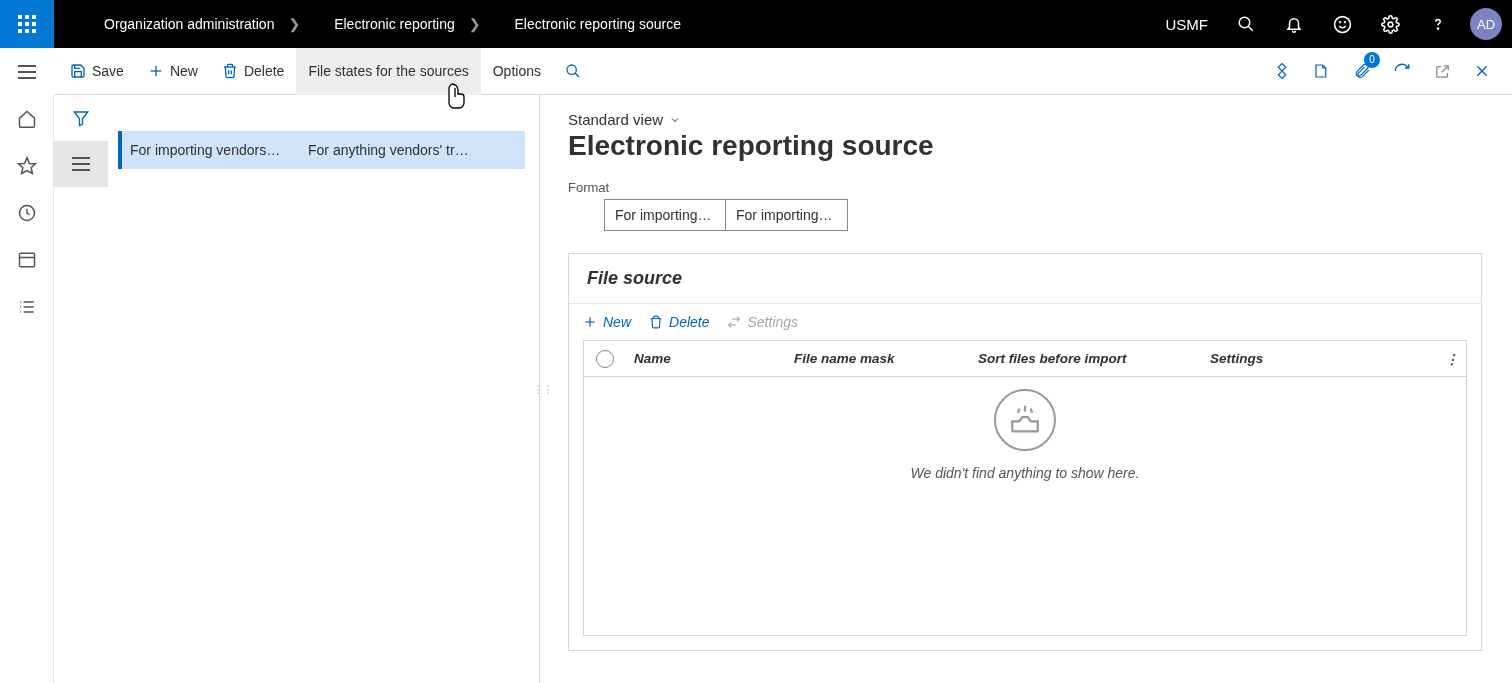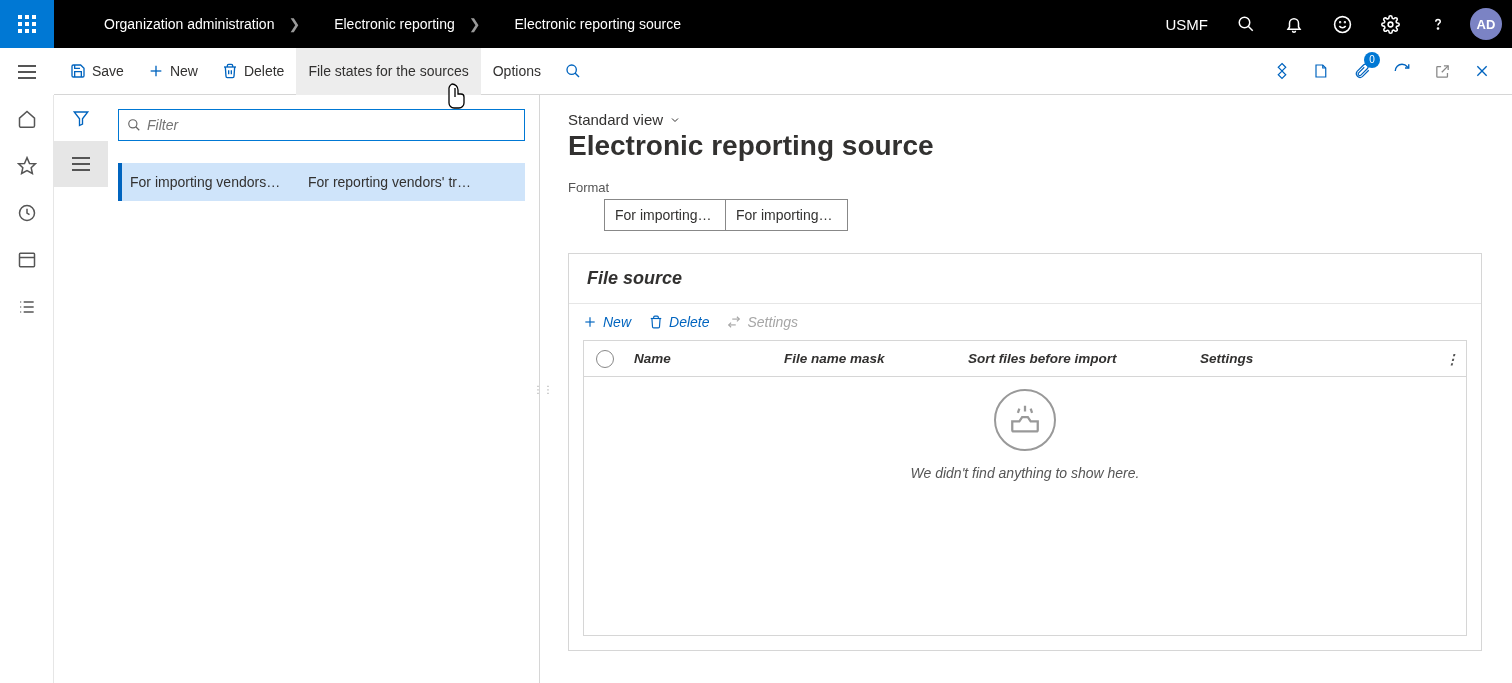--- a/index.html
+++ b/index.html
@@ -9,21 +9,21 @@
     .topbar { height: 48px; background: #000; color: #fff; display: flex; align-items: center; }
     .waffle { width: 54px; height: 48px; background: #0078d4; display: flex; align-items: center; justify-content: center; cursor: pointer; }
     .product-name { padding: 0 22px; font-size: 18px; font-weight: 600; border-right: 1px solid #333; height: 48px; display: flex; align-items: center; }
     .breadcrumbs { display: flex; align-items: center; padding-left: 30px; gap: 14px; font-size: 14px; }
     .breadcrumbs .crumb { color: #fff; cursor: pointer; margin-left: 20px; }
     .breadcrumbs .chev { color: #999; }
     .topbar-spacer { flex: 1; }
     .topbar-right { display: flex; align-items: center; gap: 4px; padding-right: 10px; }
     .topbar-right .entity { font-size: 15px; padding: 0 12px; }
     .top-icon-btn { width: 44px; height: 48px; display: flex; align-items: center; justify-content: center; cursor: pointer; color: #fff; }
-    .avatar { width: 32px; height: 32px; border-radius: 50%; background: #7b83c4; color: #fff; font-size: 13px; font-weight: 700; display: flex; align-items: center; justify-content: center; margin-left: 6px; }
+    .avatar { width: 32px; height: 32px; border-radius: 50%; background: #7b83c4; color: #fff; font-size: 13px; font-weight: 400; display: flex; align-items: center; justify-content: center; margin-left: 6px; }
 
     
     .actionbar { height: 47px; border-bottom: 1px solid #d6d6d6; margin-left: 54px; display: flex; align-items: center; padding: 0 10px 0 4px; }
     .action { display: flex; align-items: center; gap: 6px; padding: 0 12px; height: 47px; cursor: pointer; font-size: 14px; color: #323130; }
     .action.hovered { background: #ededed; }
     .action .ic { color: #0064bf; display: inline-flex; }
     .actionbar-spacer { flex: 1; }
     .right-action-icon { width: 40px; height: 47px; display: flex; align-items: center; justify-content: center; color: #0064bf; cursor: pointer; position: relative; }
     .right-action-icon.muted { color: #888; }
     .badge { position: absolute; top: 4px; right: 2px; min-width: 16px; height: 16px; border-radius: 8px; background: #0078d4; color: #fff; font-size: 10px; display: flex; align-items: center; justify-content: center; padding: 0 4px; }
@@ -64,21 +64,21 @@
     .grid-toolbar { display: flex; align-items: center; gap: 18px; padding: 10px 14px; }
     .grid-action { display: inline-flex; align-items: center; gap: 6px; color: #0064bf; cursor: pointer; font-size: 14px; }
     .grid-action.disabled { color: #a6a6a6; cursor: default; }
 
     .grid { border: 1px solid #d6d6d6; margin: 0 14px 14px 14px; }
     .grid-head { display: flex; align-items: center; height: 36px; border-bottom: 1px solid #d6d6d6; font-size: 13.5px; font-weight: 600; }
     .gh-sel { width: 42px; display: flex; justify-content: center; }
     .gh-sel .circ { width: 18px; height: 18px; border: 1.5px solid #888; border-radius: 50%; }
     .gh-col { padding: 0 8px; }
     .gh-name { width: 150px; }
-    .gh-mask { width: 184px; }
+    .gh-mask { width: 184px; margin-left: 10px; }
     .gh-sort { width: 232px; }
     .gh-set { flex: 1; }
     .gh-menu { width: 28px; text-align: center; color: #555; cursor: pointer; }
     .grid-empty { height: 258px; display: flex; flex-direction: column; align-items: center; justify-content: flex-start; padding-top: 12px; gap: 14px; color: #555; }
     .empty-ill { width: 62px; height: 62px; border: 2px solid #999; border-radius: 50%; display: flex; align-items: center; justify-content: center; color: #999; }
 
     
     .cursor { position: absolute; top: 82px; left: 444px; pointer-events: none; }
 
     svg { display: block; }
@@ -284,33 +284,24 @@
     <div class="mini-btn active">
       <svg width="18" height="14" viewBox="0 0 18 14" stroke="currentColor" stroke-width="2">
           <line x1="0" y1="1" x2="18" y2="1"></line>
           <line x1="0" y1="7" x2="18" y2="7"></line>
           <line x1="0" y1="13" x2="18" y2="13"></line>
         </svg>
     </div>
   </div>
 
   <div class="list-panel">
-    <div class="filter-box">
-      <span class="sicon">
-          <svg width="14" height="14" viewBox="0 0 24 24" fill="none" stroke="currentColor" stroke-width="2">
-            <circle cx="10" cy="10" r="7"></circle>
-            <line x1="21" y1="21" x2="15" y2="15"></line>
-          </svg>
-        </span>
-      <input placeholder="Filter" style="">
-    </div>
     <div class="list-area">
       <div class="list-row">
         <span class="c1">For importing vendors…</span>
-        <span class="c2">For reporting vendors' tr…</span>
+        <span class="c2">For anything vendors' tr…</span>
       </div>
     </div>
   </div>
 
   <div class="splitter">⋮⋮</div>
 
   <div class="detail">
     <div class="view-switch">
       <span>Standard view</span>
       <svg width="12" height="12" viewBox="0 0 24 24" fill="none" stroke="currentColor" stroke-width="2">

